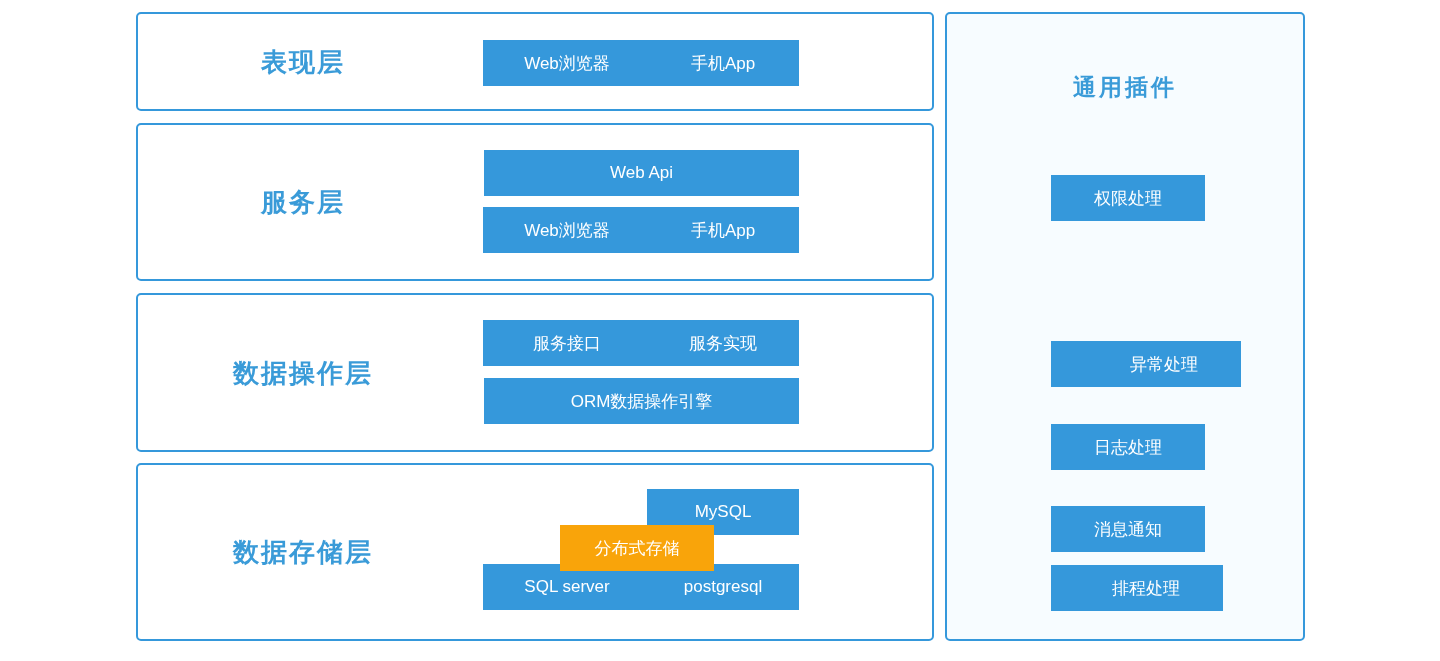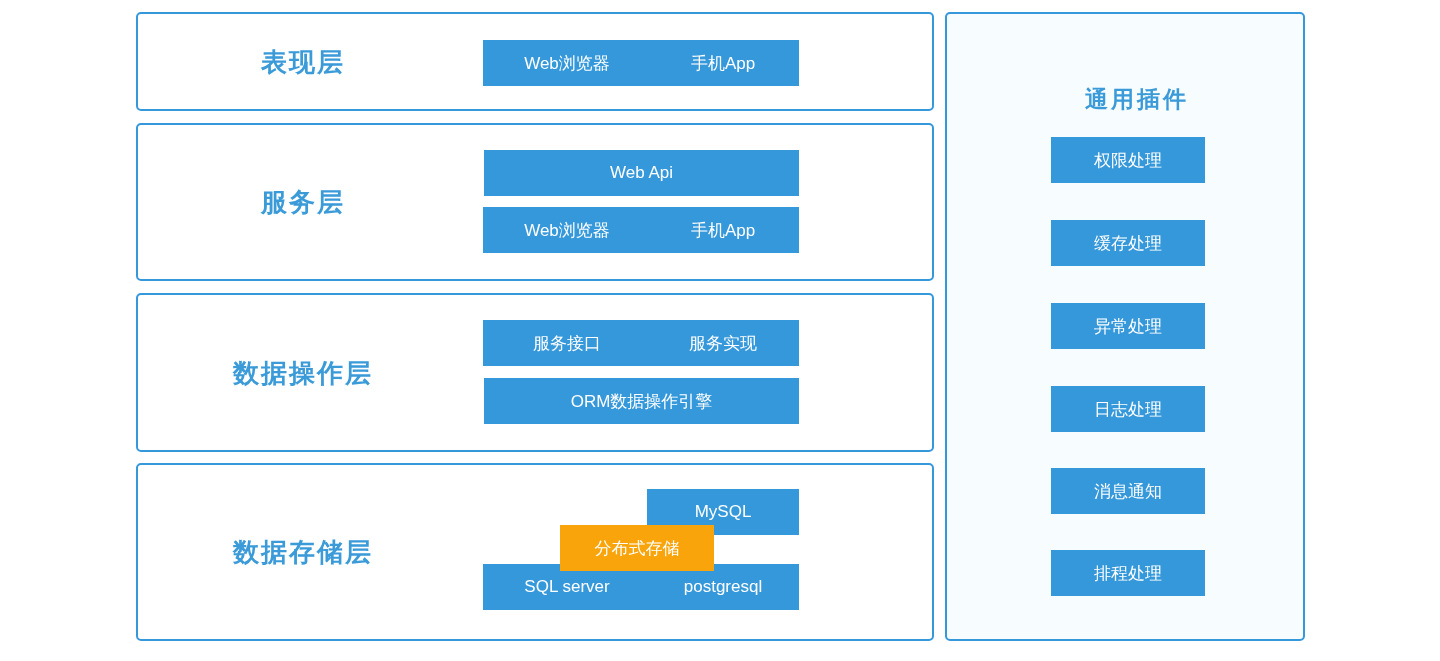--- a/index.html
+++ b/index.html
@@ -70,34 +70,34 @@
     top: 60px;
     width: 154px;
     background: #f9a40a;
     z-index: 2;
   }
   .plugins-title {
     position: absolute;
     top: 58px;
     left: 0;
     width: 100%;
-    margin: 12px;
+    margin: 0;
     text-align: center;
     font-size: 23px;
     font-weight: 700;
     letter-spacing: 3px;
     color: #3a9bd8;
   }
-  .plugin-node { left: 104px; width: 154px; }
+  .plugin-node { left: 104px; width: 154px; margin-top: 38px; }
   .p-1 { top: 123px; }
   .p-2 { top: 206px; }
-  .p-3 { top: 289px; }
+  .p-3 { top: 289px; padding-left: 36px; }
   .p-4 { top: 372px; }
   .p-5 { top: 454px; }
-  .p-6 { top: 536px; }
+  .p-6 { top: 513px; padding-left: 18px; }
 </style>
 </head>
 <body>
 
 <div class="canvas">
 
   <section class="panel layer-1">
     <h2 class="layer-title">表现层</h2>
     <div class="node col-a l1-row1">Web浏览器</div>
     <div class="node col-b l1-row1">手机App</div>
@@ -121,20 +121,19 @@
     <h2 class="layer-title">数据存储层</h2>
     <div class="node col-b l4-row1">MySQL</div>
     <div class="node col-a l4-row2">SQL server</div>
     <div class="node col-b l4-row2">postgresql</div>
     <div class="node overlay-node">分布式存储</div>
   </section>
 
   <section class="panel plugins-panel">
     <h2 class="plugins-title">通用插件</h2>
     <div class="node plugin-node p-1">权限处理</div>
-    <div class="node plugin-node p-2">缓存处理</div>
     <div class="node plugin-node p-3">异常处理</div>
     <div class="node plugin-node p-4">日志处理</div>
     <div class="node plugin-node p-5">消息通知</div>
     <div class="node plugin-node p-6">排程处理</div>
   </section>
 
 </div>
 
 </body></html>

